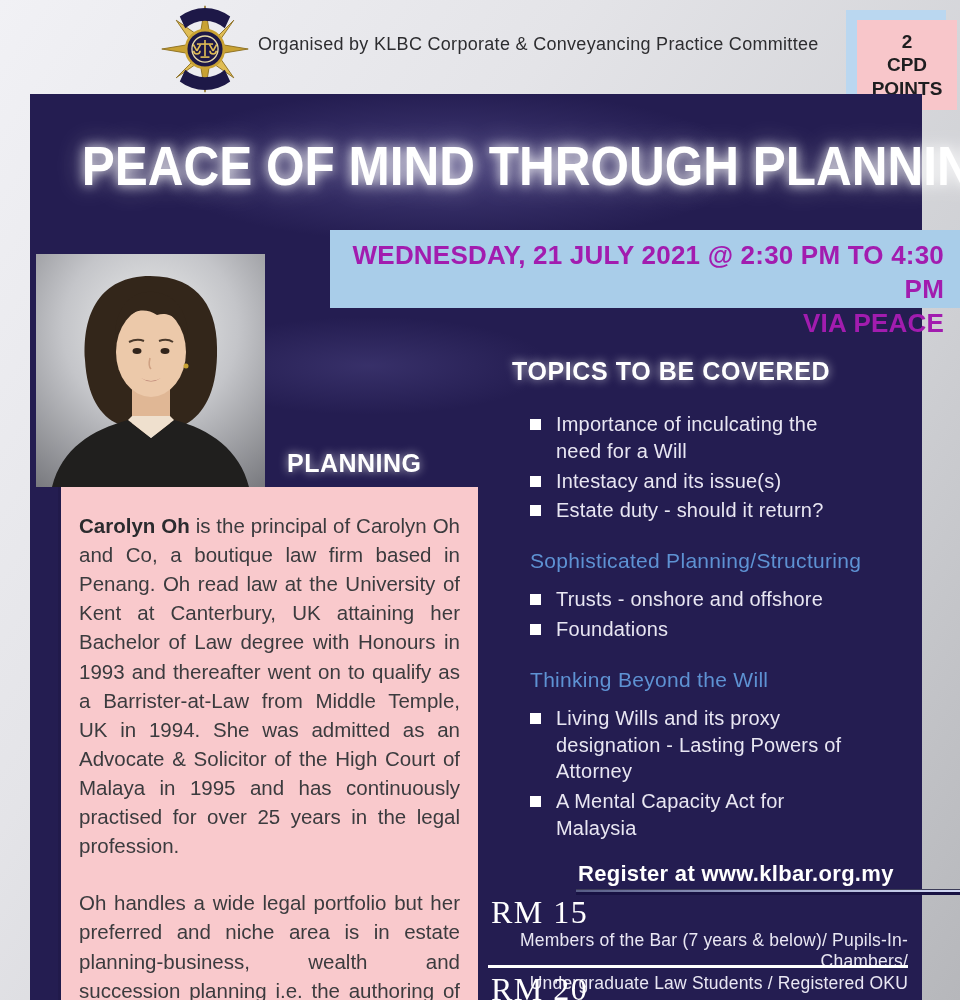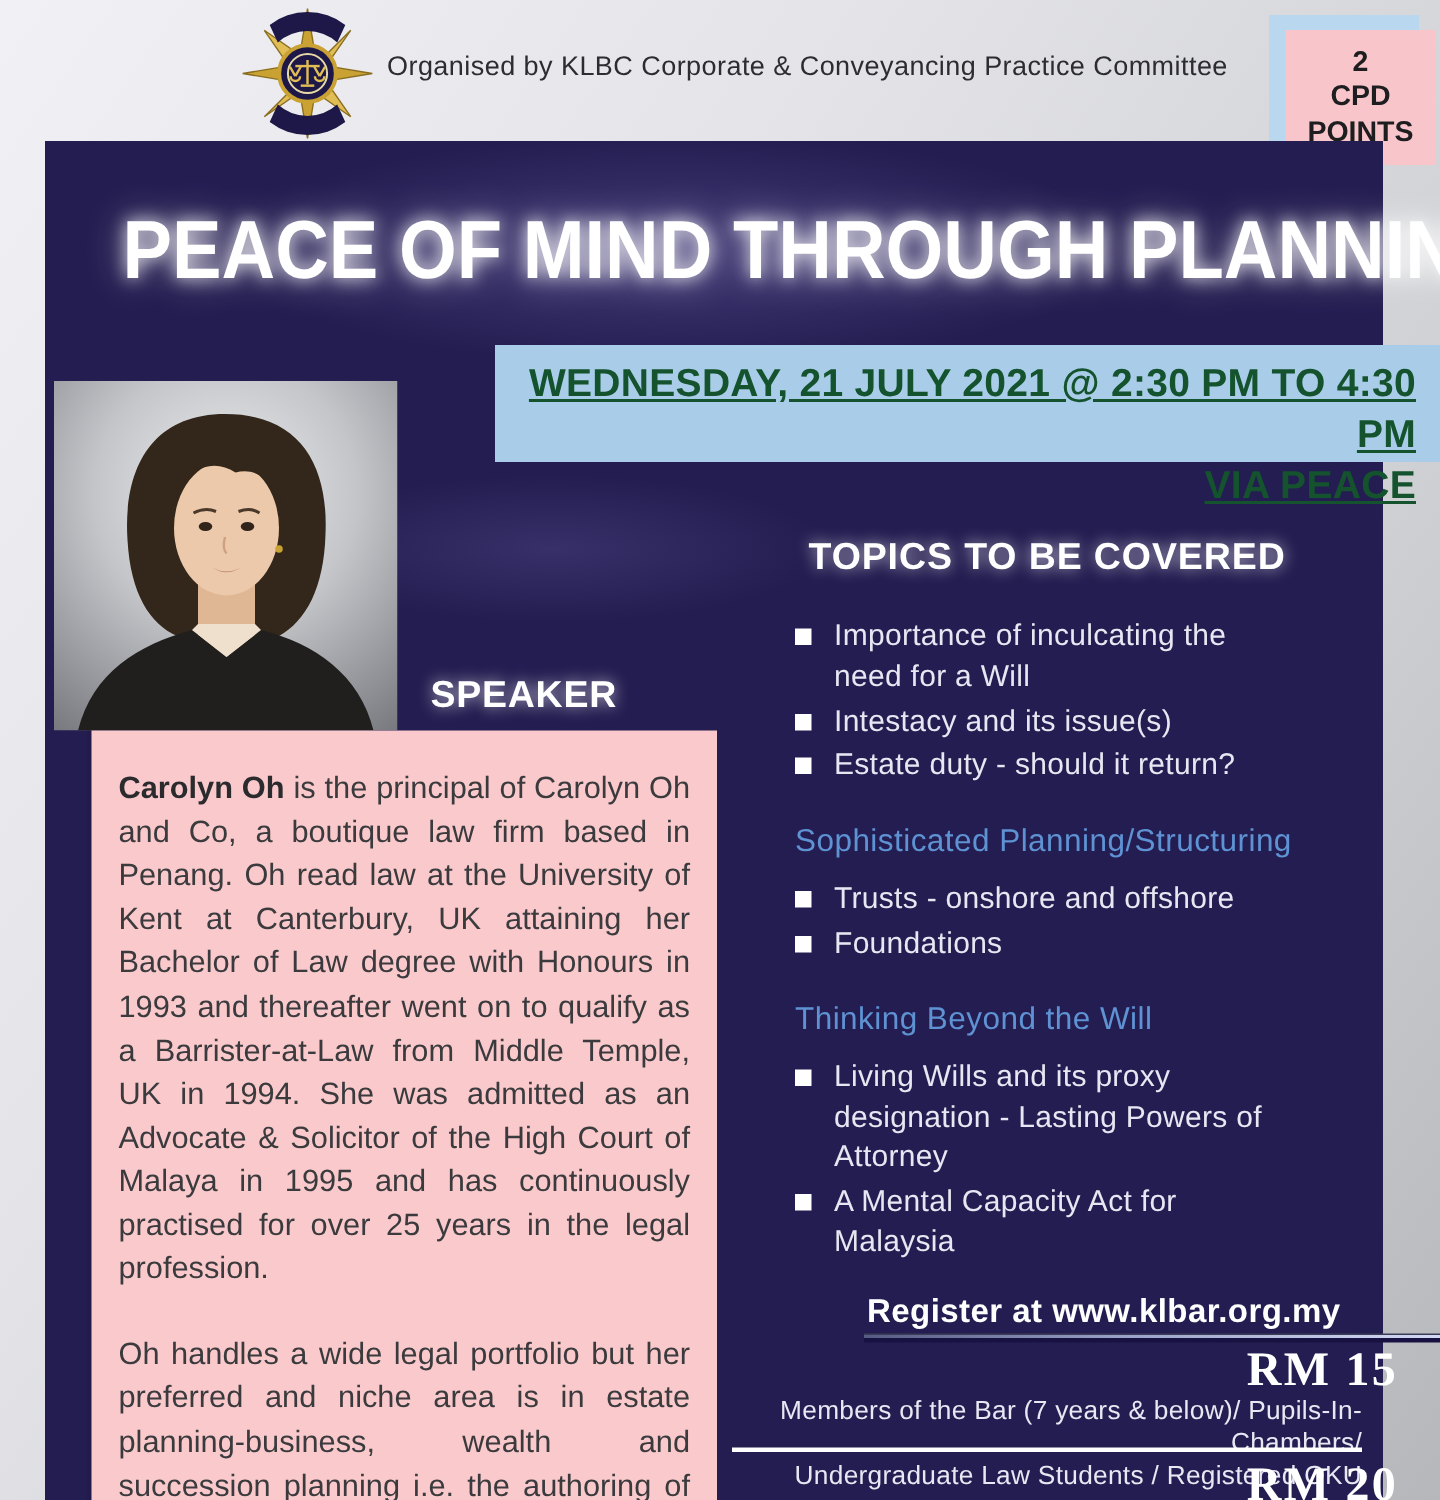--- a/index.html
+++ b/index.html
@@ -48,21 +48,21 @@
   .event-title span {
     display: inline-block; transform: scaleX(0.9); transform-origin: center;
     font-size: 55px; font-weight: 700; color: #ffffff; letter-spacing: 0px;
     text-shadow: 0 0 12px rgba(255,255,255,0.9), 0 0 28px rgba(255,255,255,0.55);
   }
 
   .date-banner {
     position: absolute; left: 330px; top: 230px; width: 630px; height: 78px;
     background: #a9cde9; padding: 9px 16px 0 0; text-align: right;
   }
-  .date-banner div { font-size: 26px; font-weight: 600; color: #14532d; line-height: 1.3; letter-spacing: 0.2px; text-decoration: underline; }
+  .date-banner div { font-size: 26px; font-weight: 600; color: #a21caf; line-height: 1.3; letter-spacing: 0.2px; }
 
   
   .photo { position: absolute; left: 36px; top: 254px; width: 229px; height: 233px; }
   .speaker-label {
     position: absolute; left: 287px; top: 449px;
     font-size: 25px; font-weight: 600; color: #ffffff; letter-spacing: 0.5px;
     text-shadow: 0 0 10px rgba(255,255,255,0.7);
   }
   .bio-box {
     position: absolute; left: 61px; top: 487px; width: 417px; height: 513px;
@@ -73,41 +73,40 @@
     margin: 0 0 28px 0; font-size: 20.5px; line-height: 1.42;
     color: #3b3b3e; text-align: justify;
   }
   .bio-box .bold-name { font-weight: 700; color: #2b2b2e; }
 
   
   .topics { position: absolute; left: 512px; top: 357px; width: 400px; }
   .topics-heading {
     font-size: 25px; font-weight: 600; color: #ffffff; letter-spacing: 0.6px;
     text-shadow: 0 0 10px rgba(255,255,255,0.7);
-    margin-left: 27px;
   }
   .topic-section { margin: 25px 0 0 18px; }
   .topic-title { font-size: 21px; color: #5e92d3; margin-bottom: 13px; letter-spacing: 0.3px; }
   .topic-item { display: flex; gap: 15px; margin-bottom: 3px; }
   .bullet { width: 11px; height: 11px; background: #ffffff; margin-top: 8px; flex: none; }
   .item-text { width: 312px; font-size: 20px; line-height: 1.34; color: #e8e6f2; letter-spacing: 0.2px; }
 
   
   .register-label {
     position: absolute; left: 578px; top: 861px;
     font-size: 22px; font-weight: 700; color: #ffffff; letter-spacing: 0.3px;
   }
   .register-bar {
     position: absolute; left: 576px; top: 889px; width: 384px; height: 6px;
     background: linear-gradient(90deg, #565b84 0%, #9aa2c8 45%, #d3d9f4 100%);
     border-top: 1px solid #3c3c58; border-bottom: 3px solid #181243;
   }
-  .rm-price { position: absolute; width: 428px; left: 504px; text-align: right;
+  .rm-price { position: absolute; width: 428px; left: 491px; text-align: left;
     font-family: "Liberation Serif", "DejaVu Serif", serif;
-    font-size: 32px; font-weight: 700; color: #ffffff; letter-spacing: 1.5px; }
+    font-size: 32px; font-weight: 400; color: #ffffff; letter-spacing: 1.5px; }
   .rm15 { top: 894px; }
   .rm20 { top: 971px; }
   .members {
     position: absolute; left: 440px; top: 930px; width: 468px; text-align: right;
     font-size: 17.5px; color: #e9e7f3; line-height: 1.22; letter-spacing: 0.2px;
   }
   .white-line { position: absolute; left: 488px; top: 965px; width: 420px; height: 3px; background: #ffffff; }
 </style>
 </head>
 <body>
@@ -190,21 +189,21 @@
       <path d="M114,104 q-2,8 1,11" stroke="#cfa183" stroke-width="1.6" fill="none"></path>
       <path d="M105,124 q10,6 20,0 q-10,7 -20,0 Z" fill="#b97f72"></path>
 
       <circle cx="150" cy="112" r="2.5" fill="#c9a233"></circle>
 
       <path d="M16,233 C26,194 56,176 92,166 L115,184 L138,166 C174,175 204,196 213,233 Z" fill="#201f1e"></path>
       <path d="M92,166 L115,184 L138,166 L134,162 L96,162 Z" fill="#efe0ce"></path>
     </svg>
   </div>
 
-  <div class="speaker-label">SPEAKER</div>
+  <div class="speaker-label">PLANNING</div>
 
   <div class="bio-box">
     <p><span class="bold-name">Carolyn Oh</span><span> is the principal of Carolyn Oh and Co, a boutique law firm based in Penang. Oh read law at the University of Kent at Canterbury, UK attaining her Bachelor of Law degree with Honours in 1993 and thereafter went on to qualify as a Barrister-at-Law from Middle Temple, UK in 1994. She was admitted as an Advocate &amp; Solicitor of the High Court of Malaya in 1995 and has continuously practised for over 25 years in the legal profession.</span></p>
     <p>Oh handles a wide legal portfolio but her preferred and niche area is in estate planning-business, wealth and succession planning i.e. the authoring of Wills, Trusts and Foundations. Oh is also a strong proponent of thinking Beyond the Will and often lectures on the need to be cognisant of grey areas such as estate</p>
   </div>
 
   <div class="topics">
     <div class="topics-heading">TOPICS TO BE COVERED</div>
 
     <div class="topic-section">

